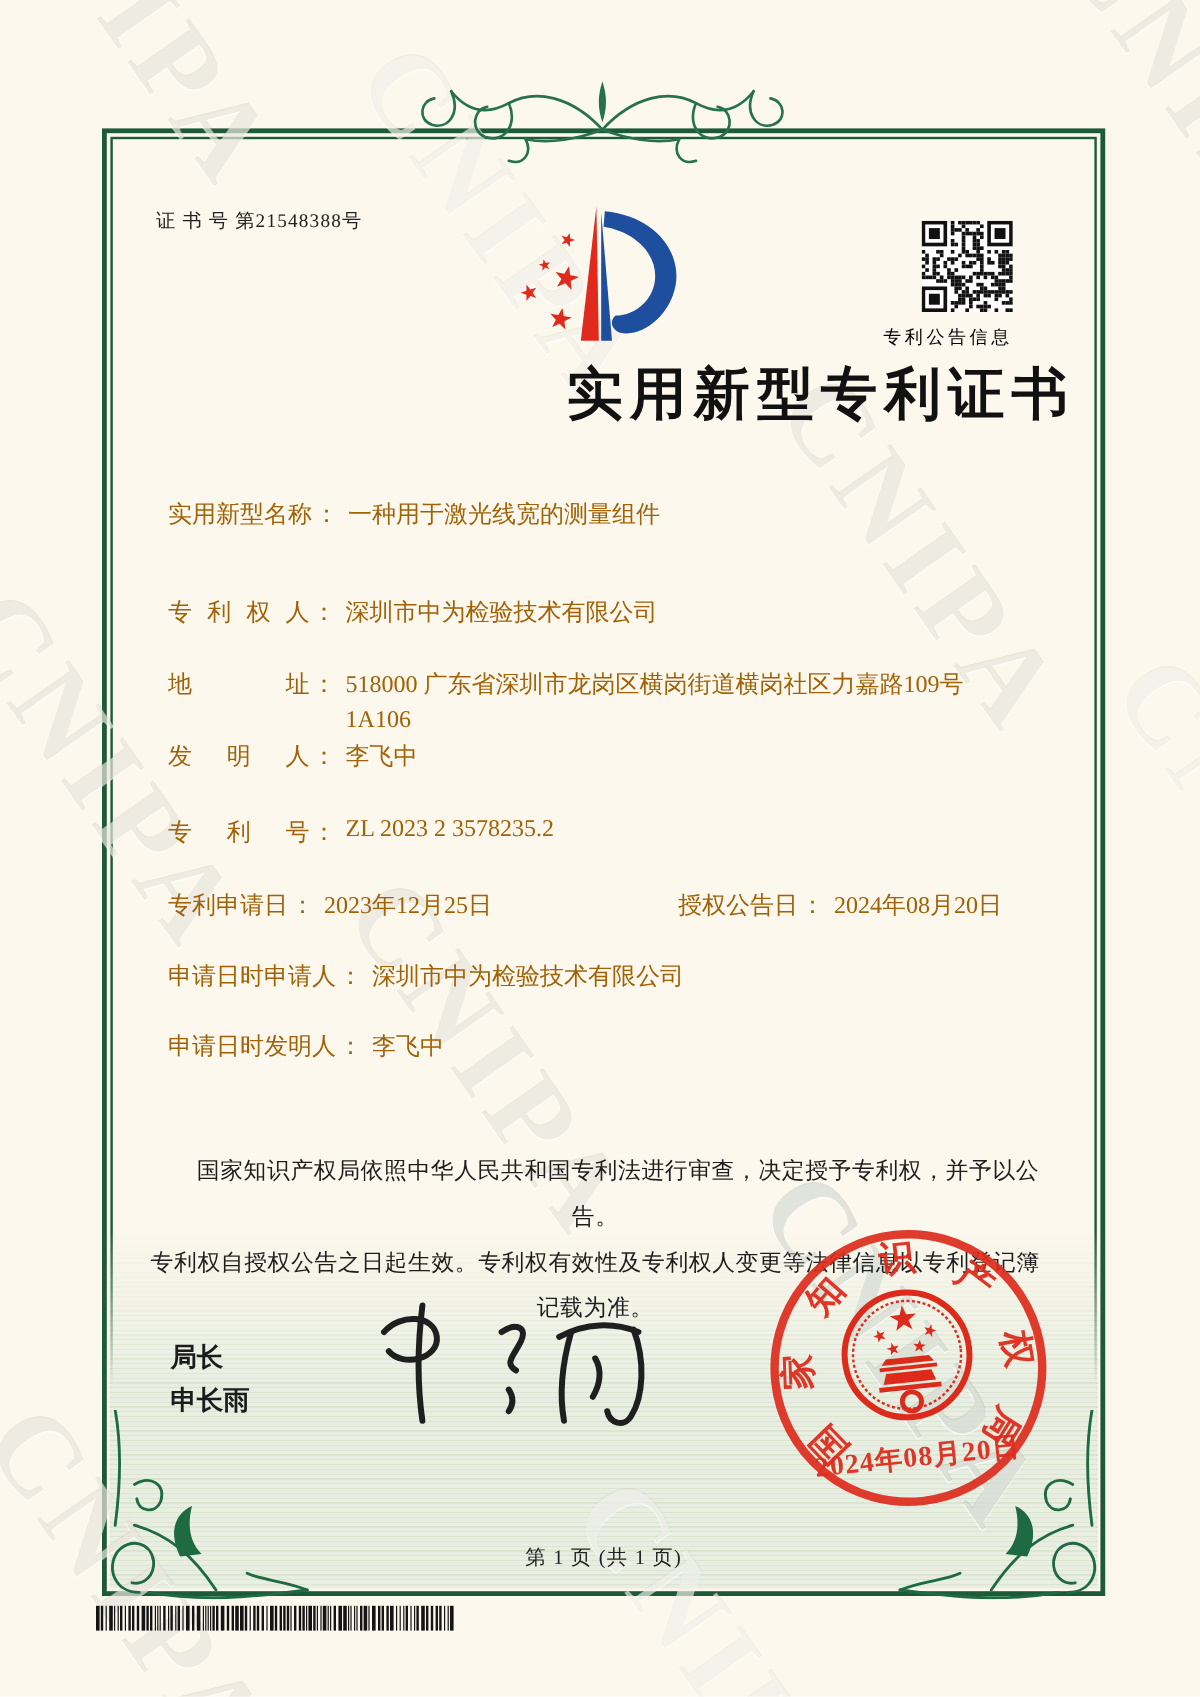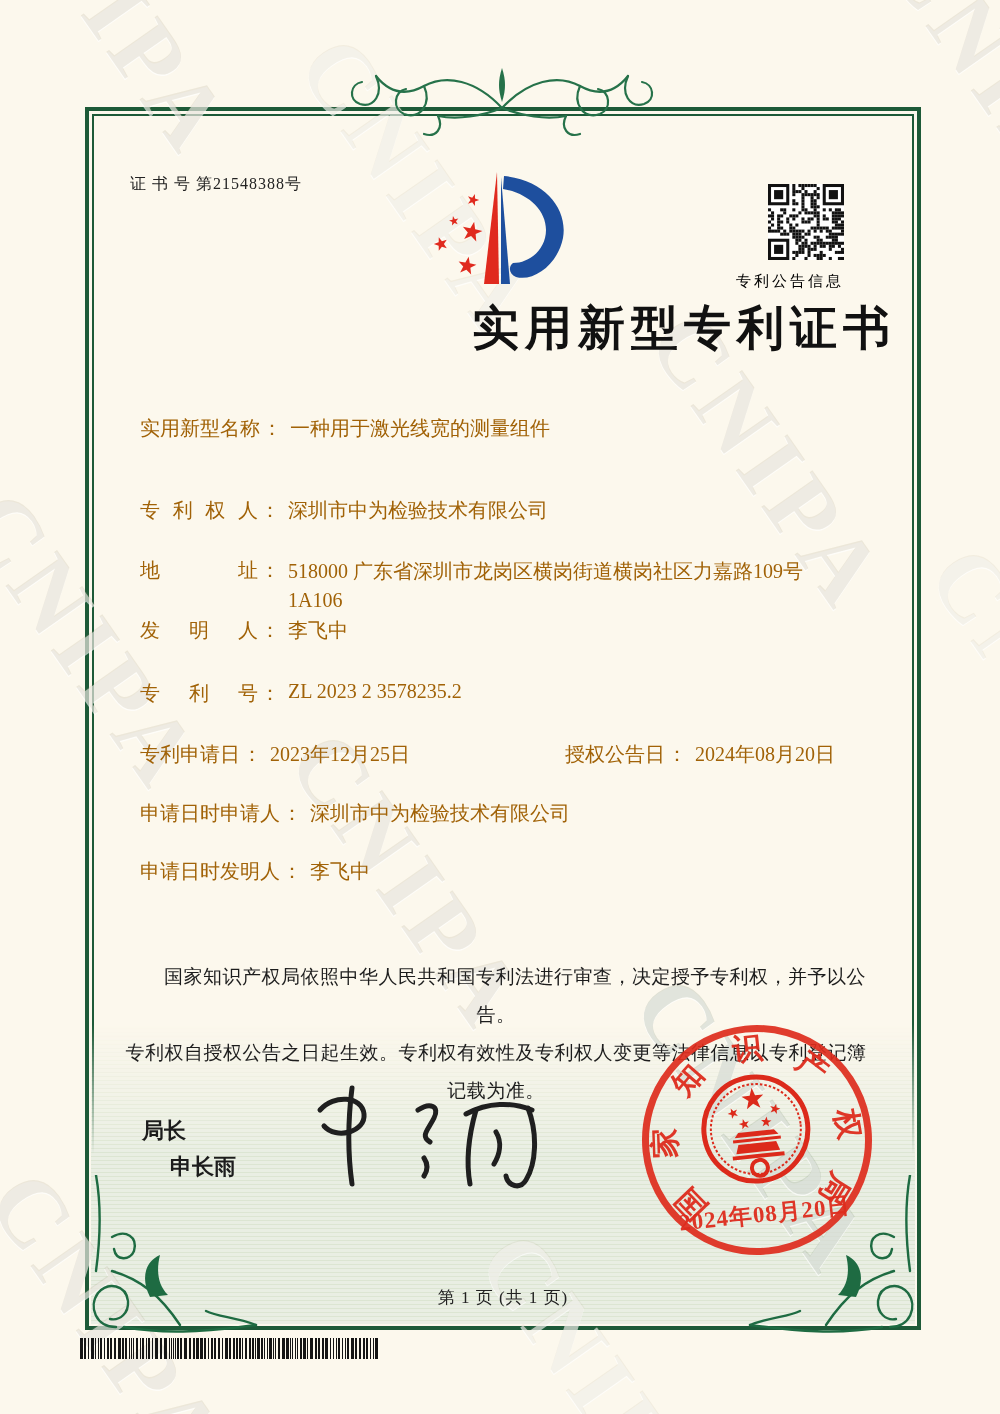--- a/index.html
+++ b/index.html
@@ -404,21 +404,21 @@
   <div class="row" style="top:800px;">
     <span class="lbl">申请日时申请人</span><span class="colon">：</span><span class="val">深圳市中为检验技术有限公司</span>
   </div>
 
   <div class="statement">
     <span class="line indent">国家知识产权局依照中华人民共和国专利法进行审查，决定授予专利权，并予以公告。</span>
     <span class="line">专利权自授权公告之日起生效。专利权有效性及专利权人变更等法律信息以专利登记簿记载为准。</span>
   </div>
 
   <div class="dir" style="top:1116px;">局长</div>
-  <div class="dir" style="top:1152px;margin-left:28px;">申长雨</div>
+  <div class="dir" style="top:1152px;">申长雨</div>
 
   <svg class="sig" viewBox="0 0 262 112">
     <g stroke="#1f1f1f" stroke-width="5" fill="none" stroke-linecap="round" stroke-linejoin="round">
       <path d="M52,10 C48,42 48,78 52,106"></path>
       <path d="M20,32 C34,16 62,18 64,36 C66,54 36,62 24,48"></path>
       <path d="M118,32 C130,24 140,28 134,40 C128,52 120,58 130,64"></path>
       <path d="M124,80 C128,86 128,92 124,98"></path>
       <path d="M166,36 C188,24 212,24 232,32"></path>
       <path d="M176,32 C168,60 166,84 170,106"></path>
       <path d="M228,30 C238,56 236,86 226,102 C220,112 208,108 206,98"></path>

